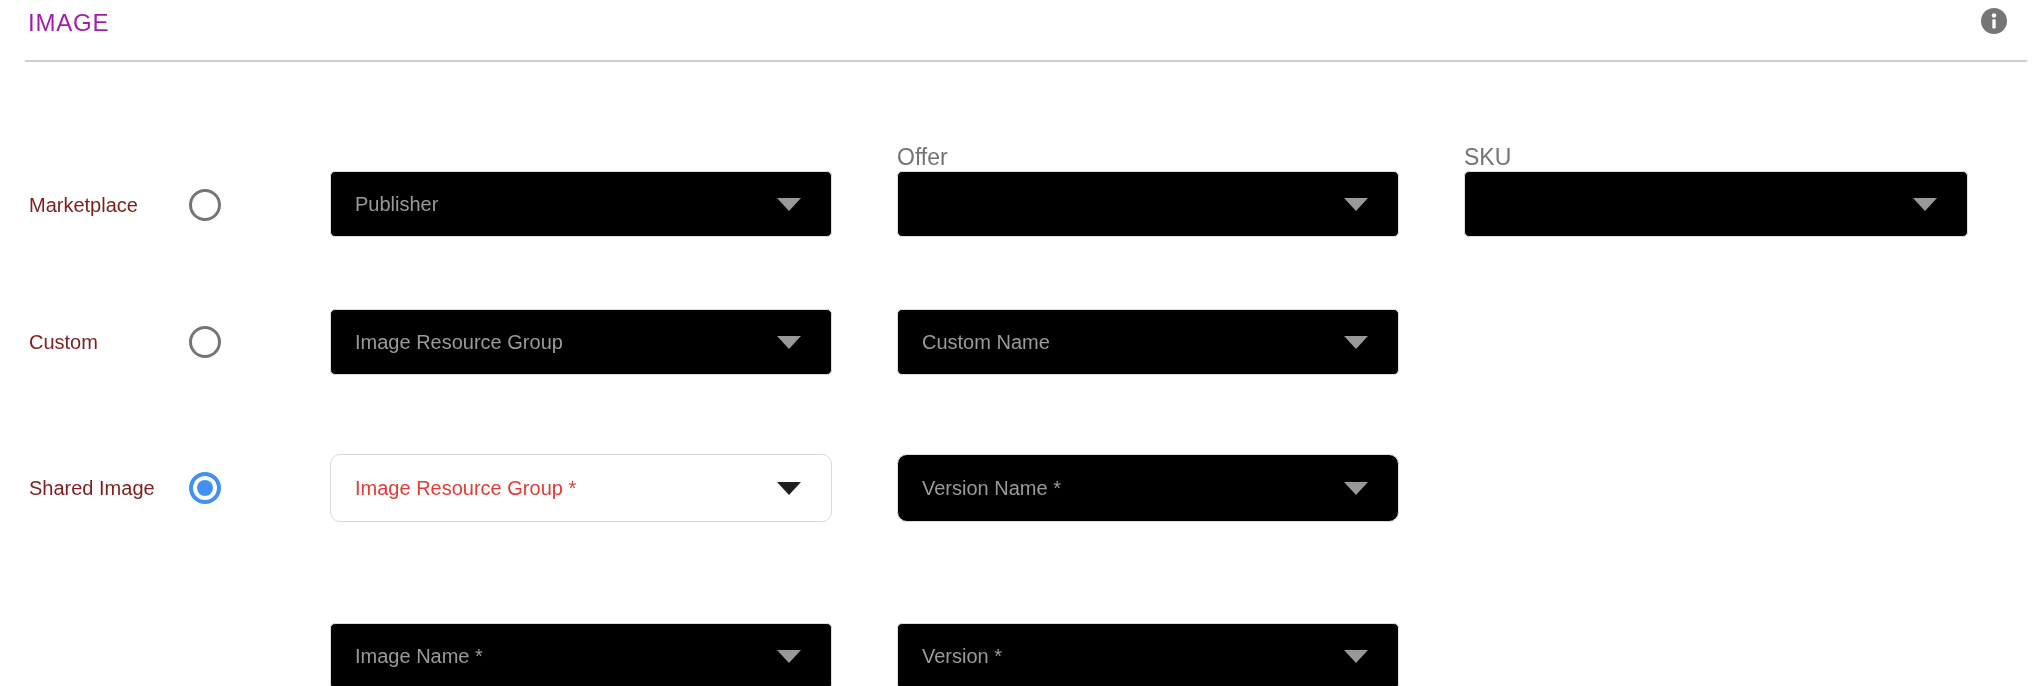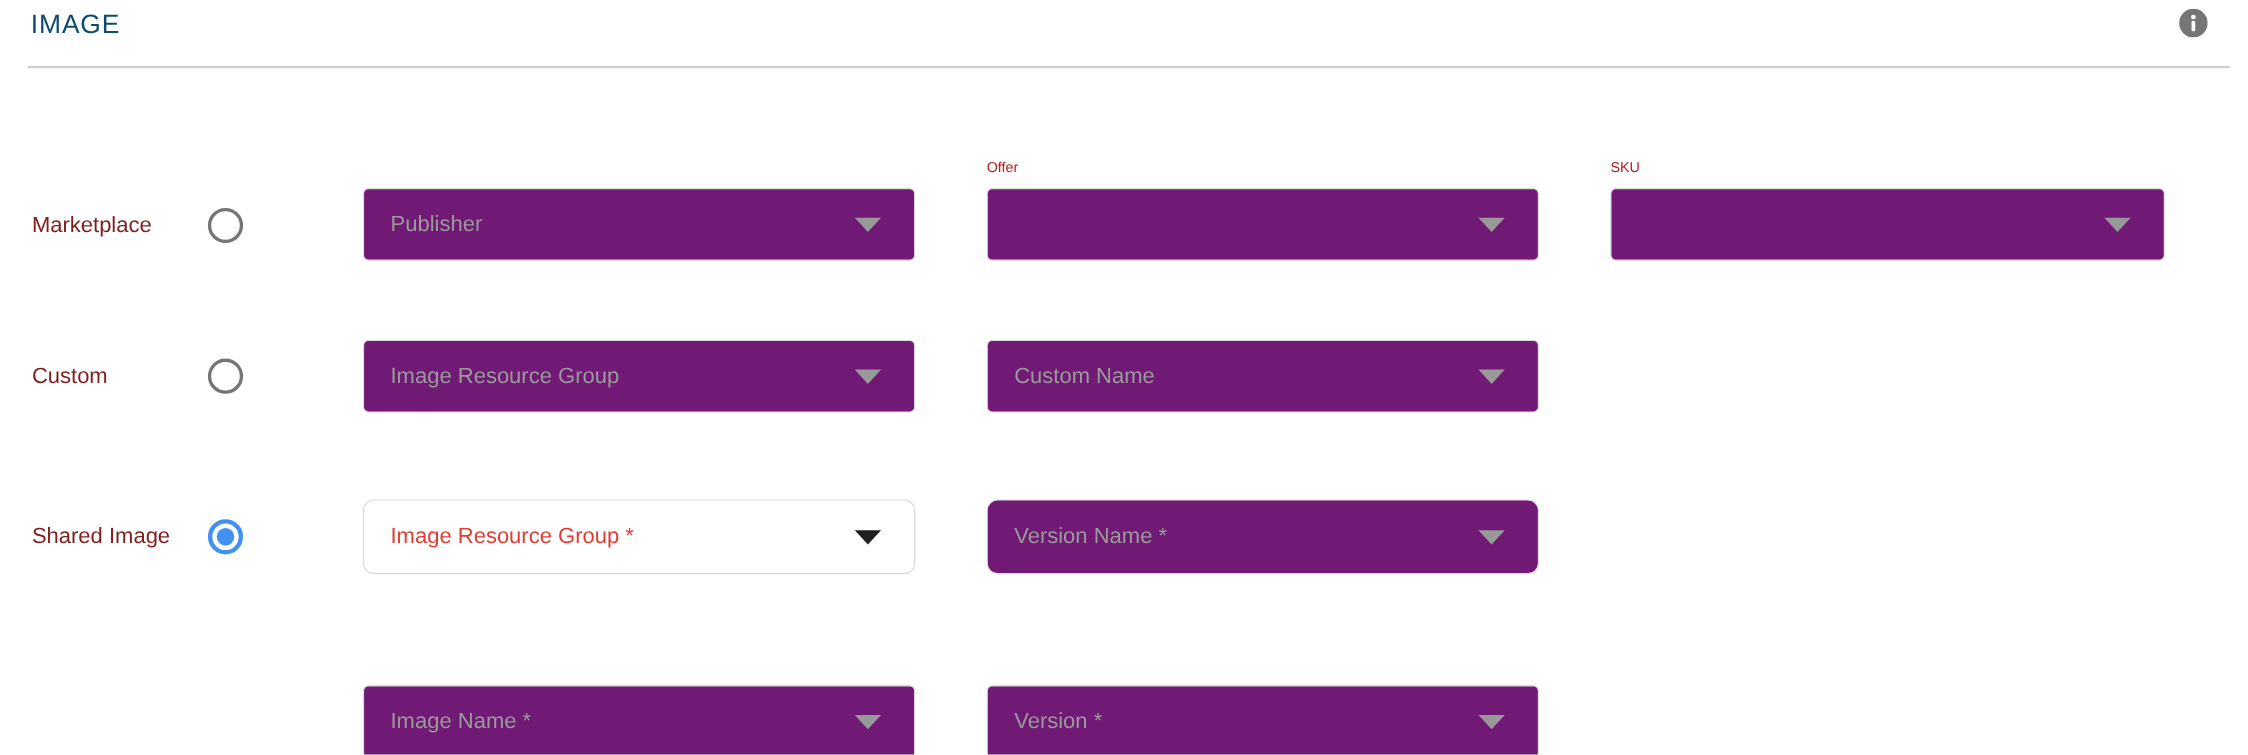--- a/index.html
+++ b/index.html
@@ -13,21 +13,21 @@
   }
 
   
   .section-title {
     position: absolute;
     left: 28px;
     top: 9px;
     font-size: 24px;
     font-weight: 300;
     letter-spacing: 0.8px;
-    color: #0c4a6e;
+    color: #a21caf;
   }
   .header-divider {
     position: absolute;
     left: 25px;
     top: 60px;
     width: 2002px;
     height: 2px;
     background: #cfcfcf;
   }
   .info-btn {
@@ -69,21 +69,21 @@
     height: 16px;
     border-radius: 50%;
     background: #4190f2;
   }
 
   
   .dropdown {
     position: absolute;
     width: 502px;
     height: 66px;
-    background: #701a75;
+    background: #000000;
     border: 1px solid #dcdcdc;
     border-radius: 5px;
     display: flex;
     align-items: center;
     padding: 0 60px 0 24px;
     font-size: 20px;
     color: #9a9a9a;
     cursor: pointer;
   }
   .dropdown .arrow {
@@ -101,22 +101,22 @@
     background: #ffffff;
     border-color: #d9d9d9;
     color: #e13c32;
   }
   .dropdown.active .arrow { border-top-color: #1f1f1f; }
   .dropdown.taller { height: 68px; border-radius: 10px; }
 
   
   .field-label {
     position: absolute;
-    font-size: 13px;
-    color: #b91c1c;
+    font-size: 23px;
+    color: #737373;
   }
 
   
   .col-1 { left: 330px; }
   .col-2 { left: 897px; }
   .col-3 { left: 1464px; }
   .row-1-field { top: 171px; }
   .row-2-field { top: 309px; }
   .row-3-field { top: 454px; }
   .row-4-field { top: 623px; }

